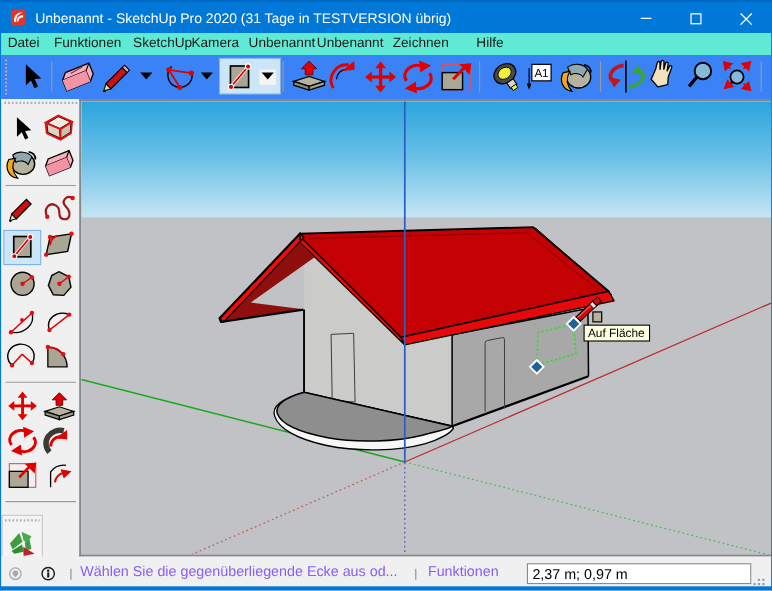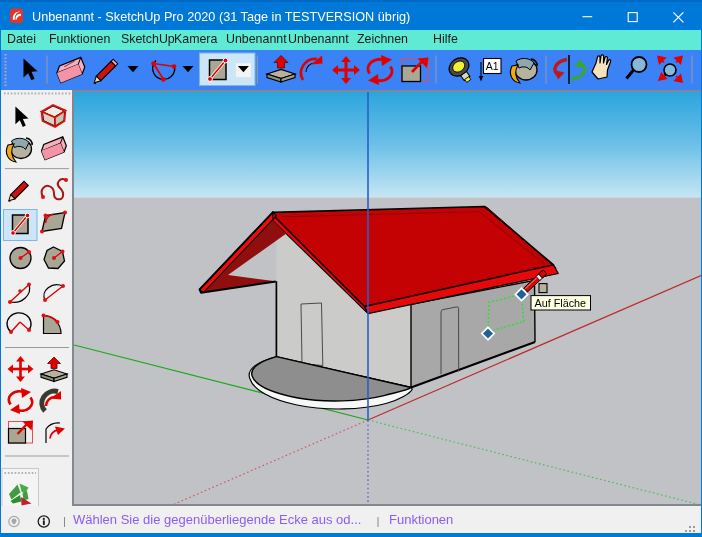--- a/index.html
+++ b/index.html
@@ -408,20 +408,21 @@
   <circle cx="13" cy="15.5" r="5.2" fill="none" stroke="#a6a6a6" stroke-width="1.2"></circle>
   <path d="M13 12.6 a2.5 2.5 0 0 1 2.5 2.5 c0 1.7 -2.5 3.6 -2.5 3.6 c0 0 -2.5 -1.9 -2.5 -3.6 a2.5 2.5 0 0 1 2.5 -2.5 Z" fill="#a6a6a6"></path>
   <circle cx="42.8" cy="15.5" r="5.6" fill="none" stroke="#1a1a1a" stroke-width="1.3"></circle>
   <circle cx="42.8" cy="12.9" r="1.1" fill="#1a1a1a"></circle>
   <rect x="41.9" y="14.4" width="1.9" height="4.6" fill="#1a1a1a"></rect>
   <line x1="63.5" y1="11" x2="63.5" y2="21" stroke="#8a8a8a" stroke-width="1"></line>
   <line x1="377" y1="11" x2="377" y2="21" stroke="#8a8a8a" stroke-width="1"></line>
  </svg>
  <span class="sbtext" style="left:72px">Wählen Sie die gegenüberliegende Ecke aus od...</span>
  <span class="sbtext" style="left:388px">Funktionen</span>
+ <input class="abs" id="dimsinput" value="2,37 m; 0,97 m" style="">
  <svg class="abs" style="left:680px;top:20px" width="18" height="8">
   <g fill="#9a9a9a">
         <rect x="12" y="4" width="2" height="2"></rect>
         <rect x="8" y="4" width="2" height="2"></rect>
         <rect x="4" y="4" width="2" height="2"></rect>
         <rect x="12" y="0" width="2" height="2"></rect>
         <rect x="8" y="0" width="2" height="2"></rect>
       </g>
  </svg>
 </div>

